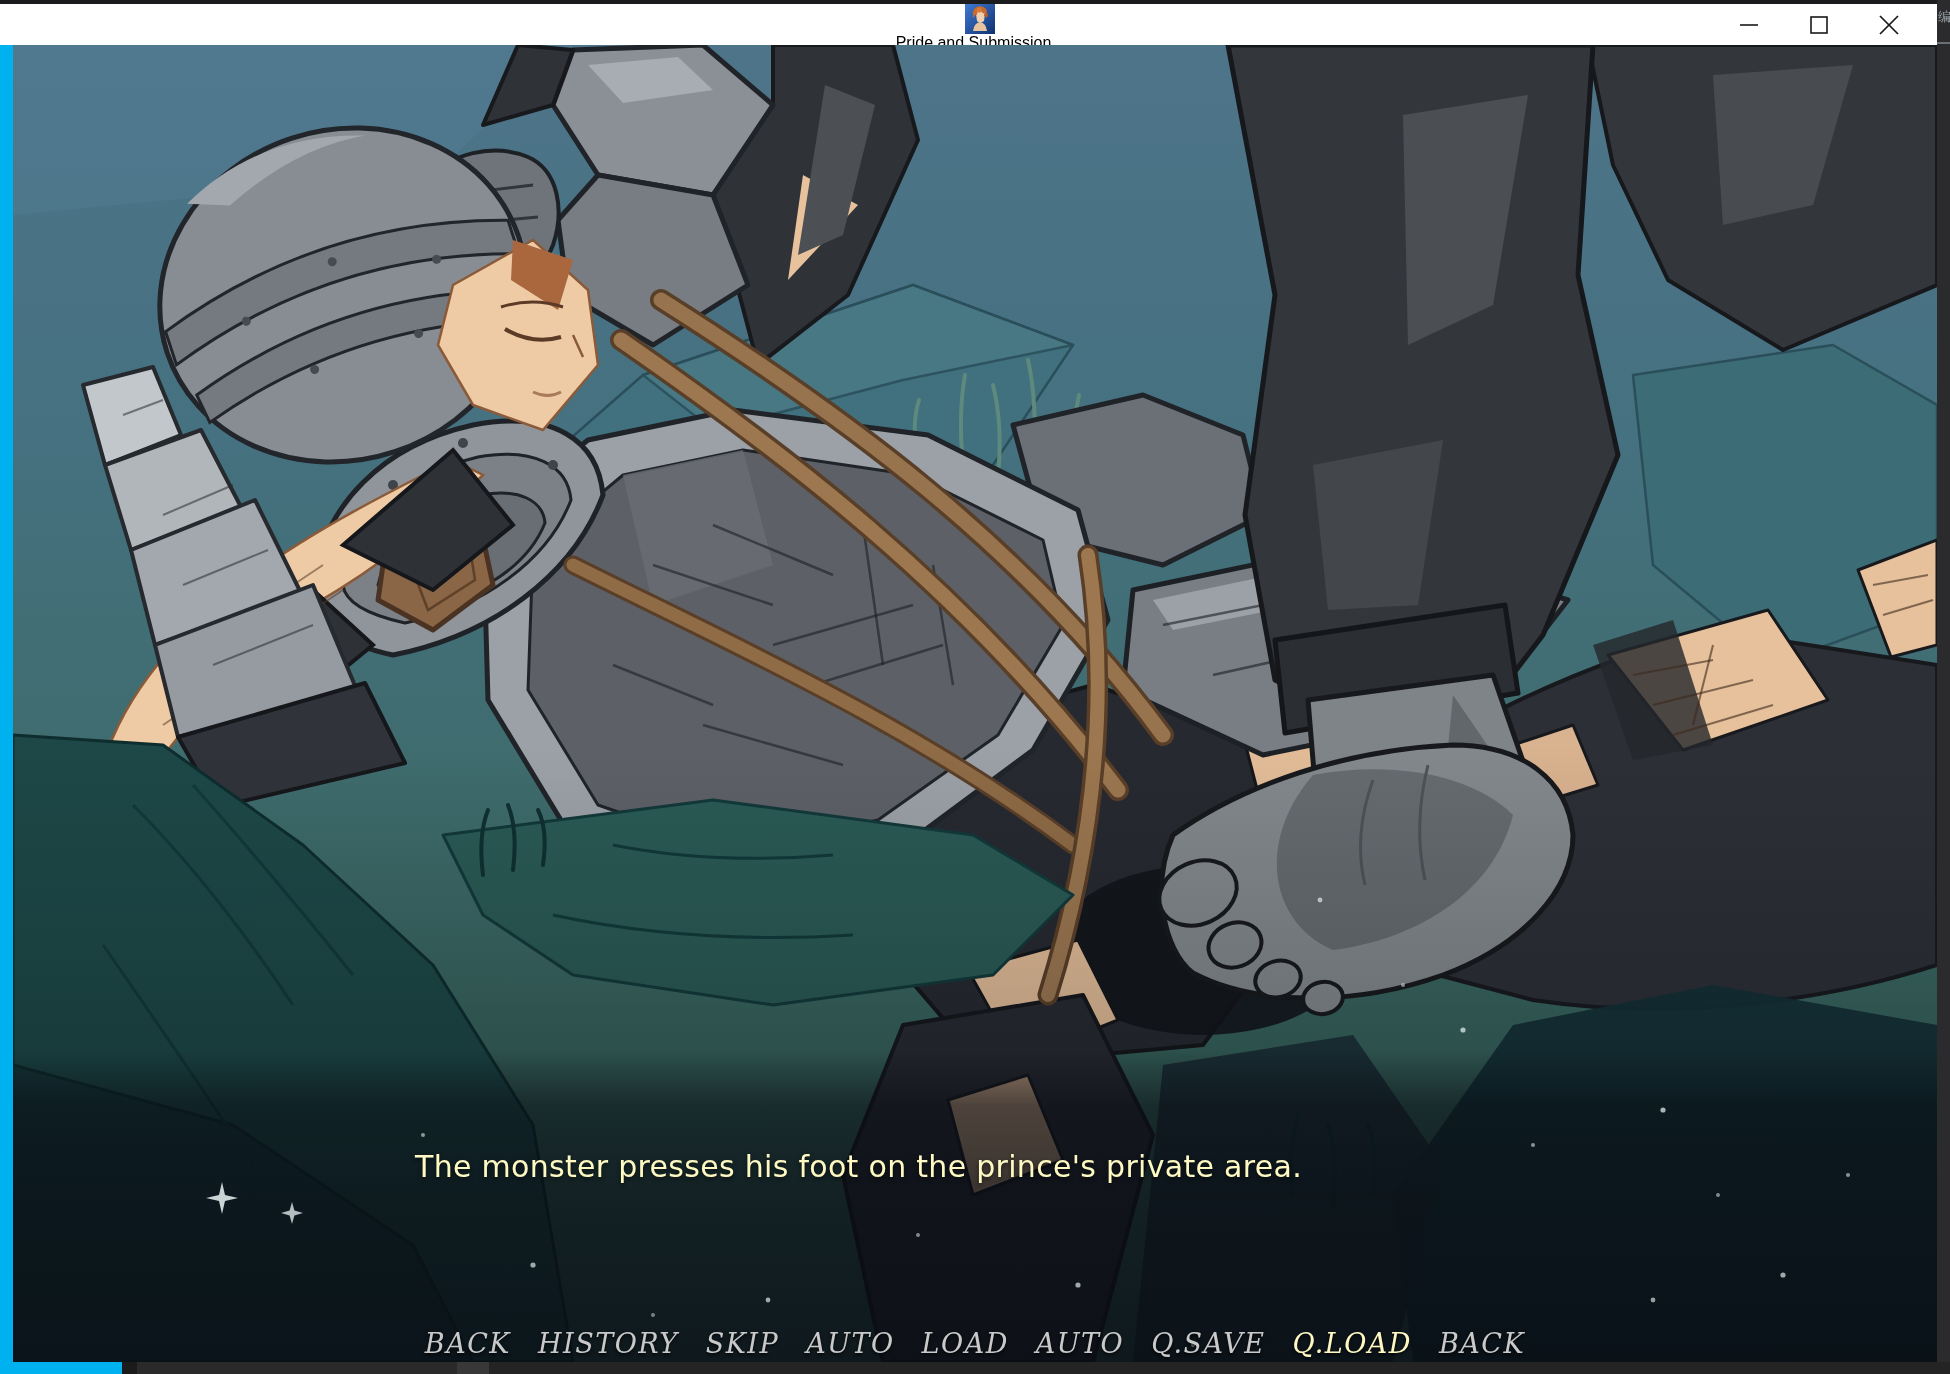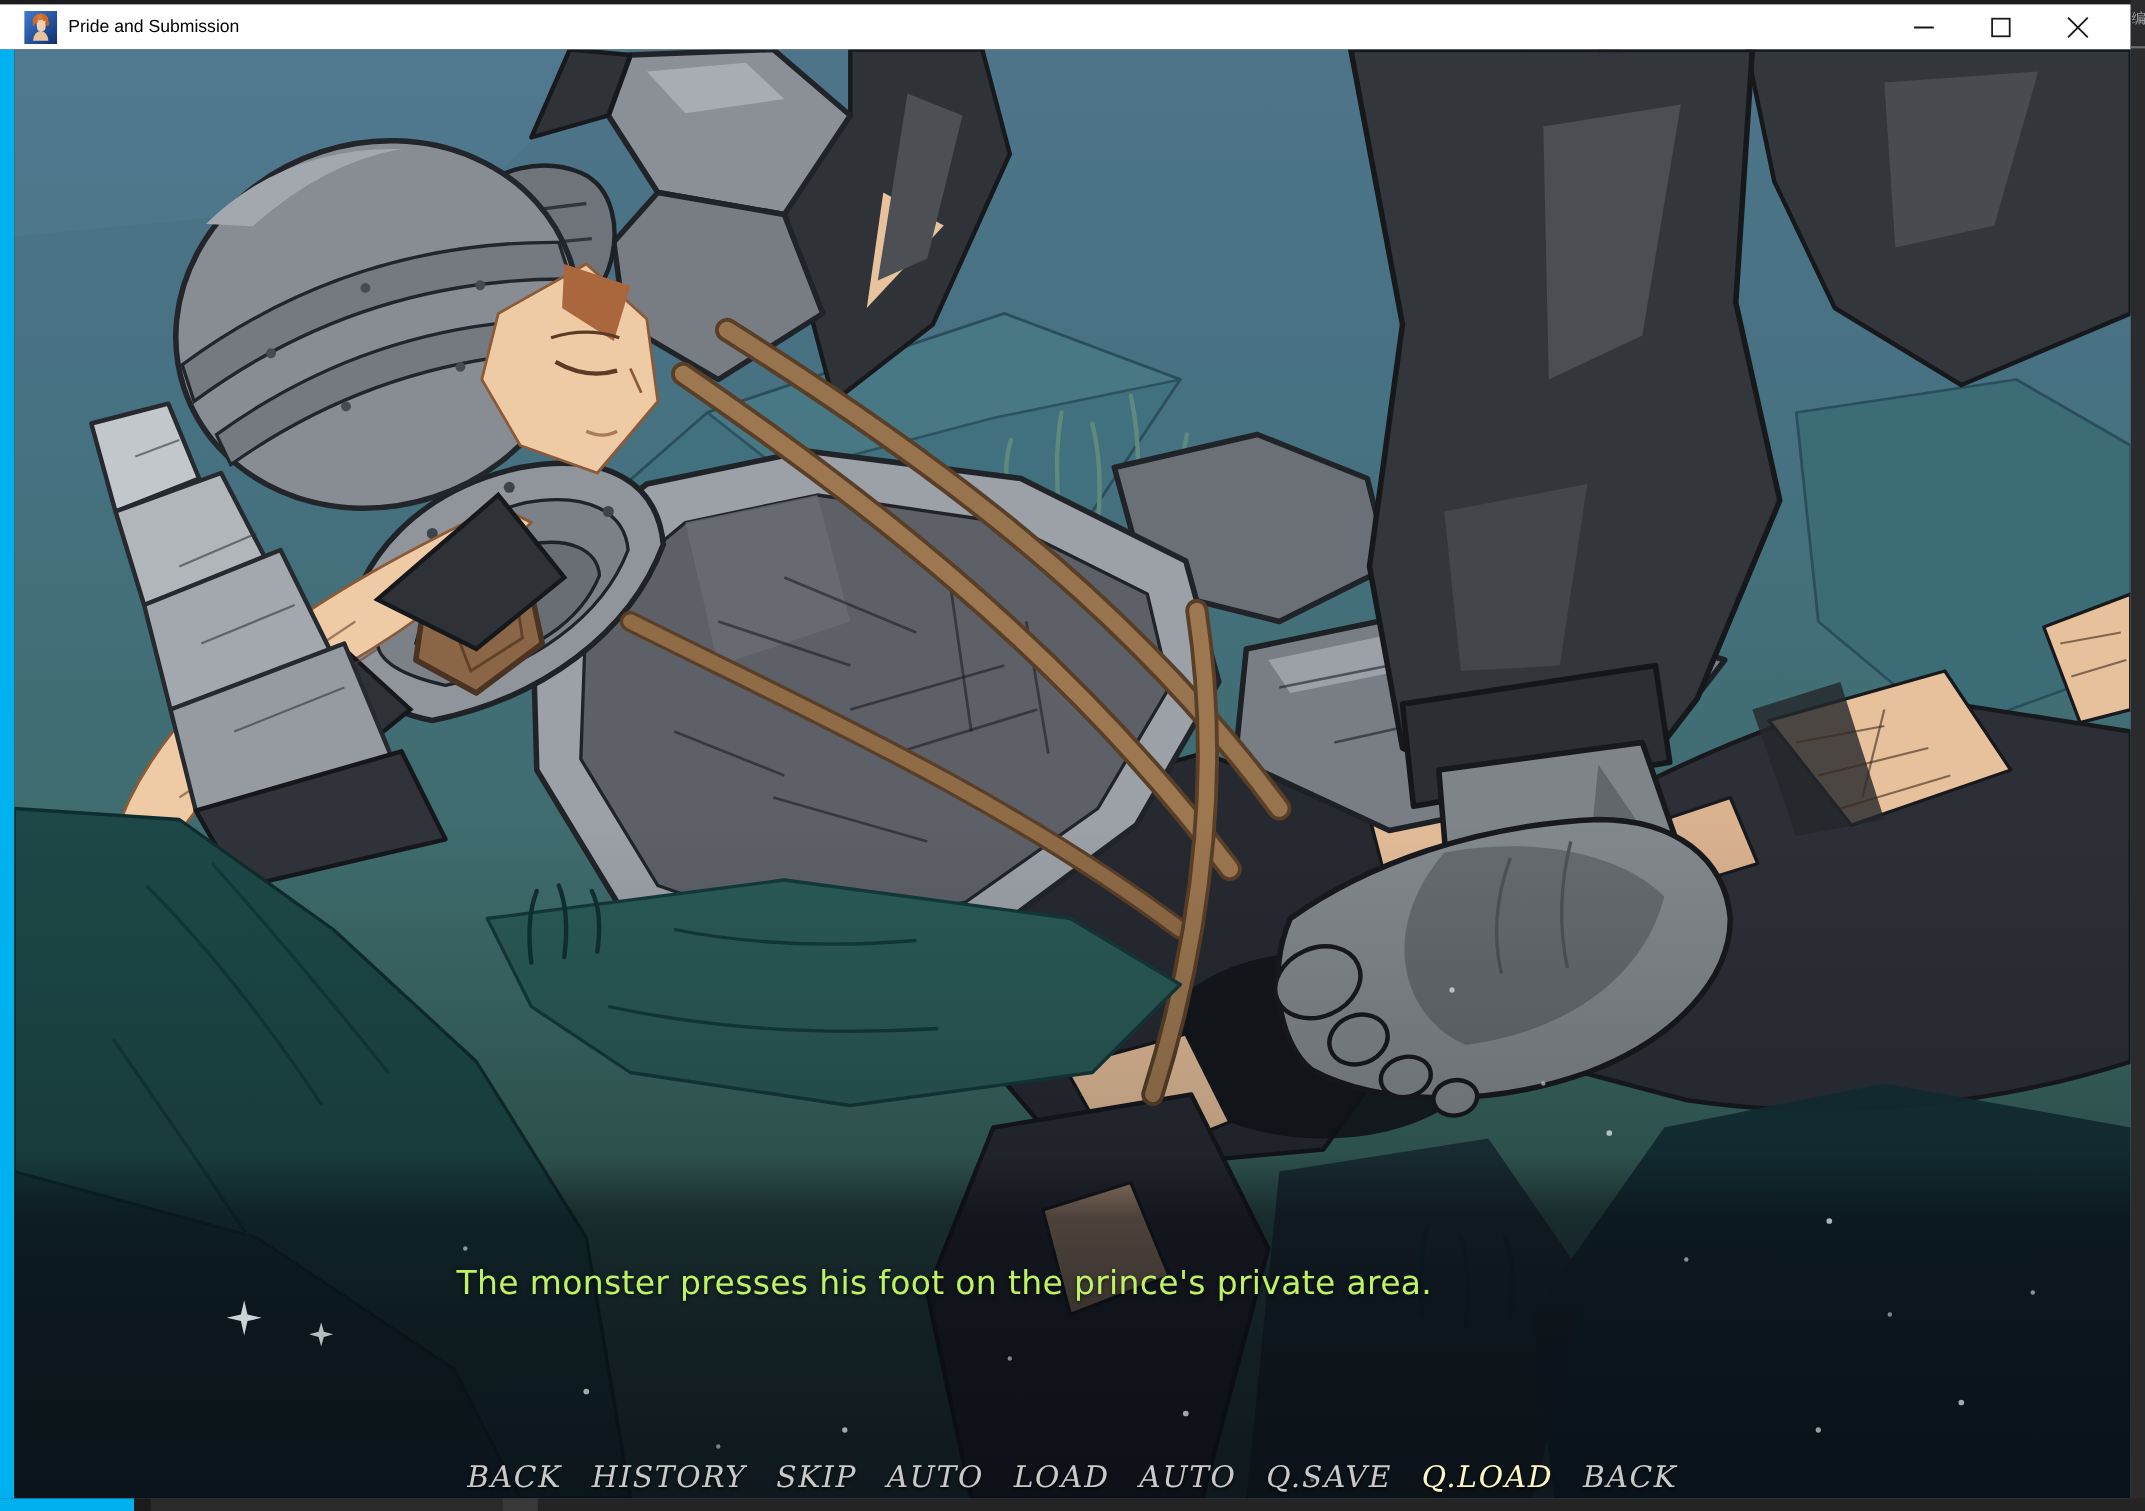--- a/index.html
+++ b/index.html
@@ -4,21 +4,21 @@
 <style>
   html,body { margin:0; padding:0; }
   body {
     width:1950px; height:1374px; position:relative; overflow:hidden;
     background:#262626; font-family:"Liberation Sans", sans-serif;
   }
   
   .top-border { position:absolute; left:0; top:0; width:1937px; height:4px; background:#1c1c1e; }
   .titlebar {
     position:absolute; left:0; top:4px; width:1937px; height:41px; background:#ffffff;
-    display:flex; align-items:center;
+    display:flex; align-items:center;flex-direction:column;
   }
   .win-icon { width:30px; height:30px; margin-left:22px; flex:0 0 auto; }
   .win-title { margin-left:10px; font-size:16px; color:#000; white-space:nowrap; }
   .caption-buttons { position:absolute; right:13px; top:0; height:41px; display:flex; }
   .cap-btn { width:70px; height:41px; display:flex; align-items:center; justify-content:center; }
   .cap-btn svg { display:block; }
   
   .right-strip { position:absolute; left:1937px; top:0; width:13px; height:1374px; background:#2b2b2d; }
   .right-strip .bg-glyph { position:absolute; left:1px; top:8px; font-size:13px; color:#9aa0a6; font-family:"DejaVu Sans",sans-serif; }
   .right-strip .bg-line { position:absolute; left:0; top:42px; width:13px; height:2px; background:#6a6f75; }
@@ -29,21 +29,21 @@
   .taskbar .seg-blue { position:absolute; left:0; top:0; width:122px; height:12px; background:#00b1f0; }
   .taskbar .seg-gap  { position:absolute; left:122px; top:0; width:15px; height:12px; background:#1b1b1b; }
   .taskbar .seg-a    { position:absolute; left:137px; top:0; width:320px; height:12px; background:#2a2a2a; }
   .taskbar .seg-b    { position:absolute; left:457px; top:0; width:32px;  height:12px; background:#383838; }
   
   .game { position:absolute; left:13px; top:45px; width:1924px; height:1317px; overflow:hidden; background:#447079; }
   .game svg.scene { position:absolute; left:0; top:0; }
   .dialogue {
     position:absolute; left:402px; top:1104px; z-index:5;
     font-family:"DejaVu Sans", sans-serif; font-size:30px; letter-spacing:.3px;
-    color:#bef264; text-shadow:0 2px 4px rgba(0,0,0,.55); white-space:nowrap;
+    color:#fef9c3; text-shadow:0 2px 4px rgba(0,0,0,.55); white-space:nowrap;
   }
   .quickmenu {
     position:absolute; left:0; right:0; top:1283px; z-index:5;
     display:flex; justify-content:center; gap:27px;
     font-family:"DejaVu Serif", serif; font-size:27px; letter-spacing:1.5px;
     color:#c9c9c9; text-shadow:0 2px 3px rgba(0,0,0,.7); white-space:nowrap;
   }
   .quickmenu .qm-item { cursor:pointer;font-style:italic; }
   .quickmenu .qm-item.disabled { color:#fef9c3; }
 </style>

